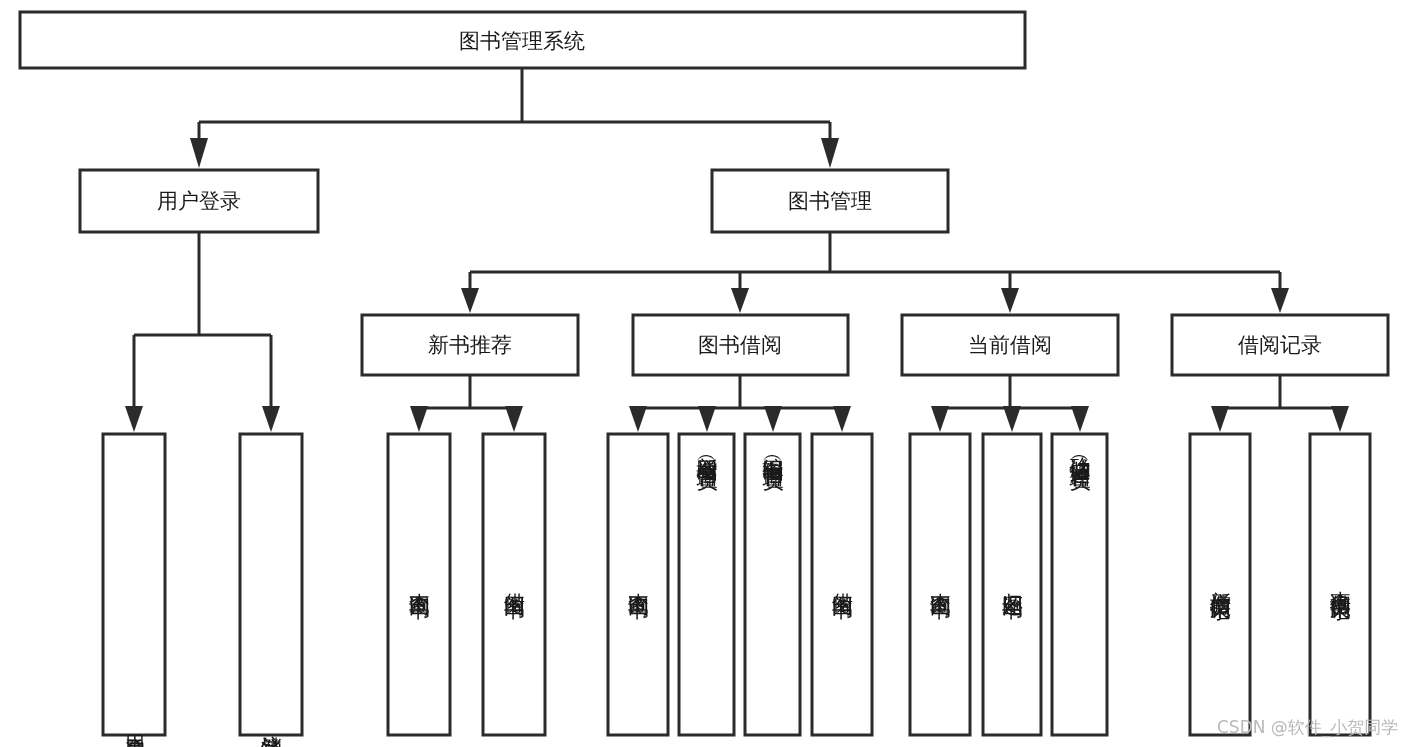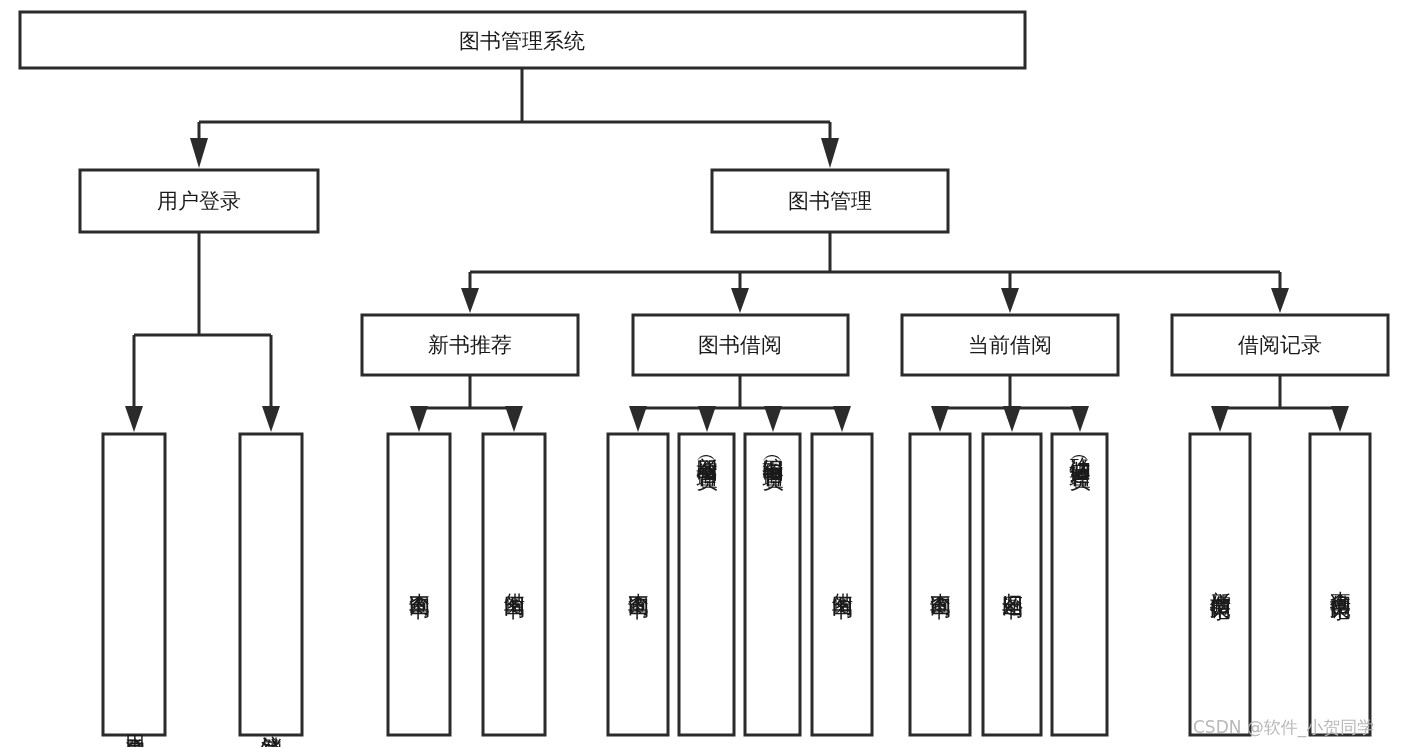--- a/index.html
+++ b/index.html
@@ -214,15 +214,15 @@
   <div class="leaf-label-wrap" style="left:1052px; top:440px; width:55px; height:292px; justify-content:flex-start;">
     <span class="leaf-label">确认归还（管理员）</span>
   </div>
   <div class="leaf-label-wrap" style="left:1190px; top:434px; width:60px; height:292px; justify-content:center;">
     <span class="leaf-label">新增借阅记录</span>
   </div>
   <div class="leaf-label-wrap" style="left:1310px; top:434px; width:60px; height:292px; justify-content:center;">
     <span class="leaf-label">查询借阅记录</span>
   </div>
 
-  <div class="watermark" style="left:1193px; top:716px;">CSDN @软件_小贺同学</div>
+  <div class="watermark" style="left:1193px; top:716px;padding-left:24px;">CSDN @软件_小贺同学</div>
 
 </div>
 
 </body></html>

